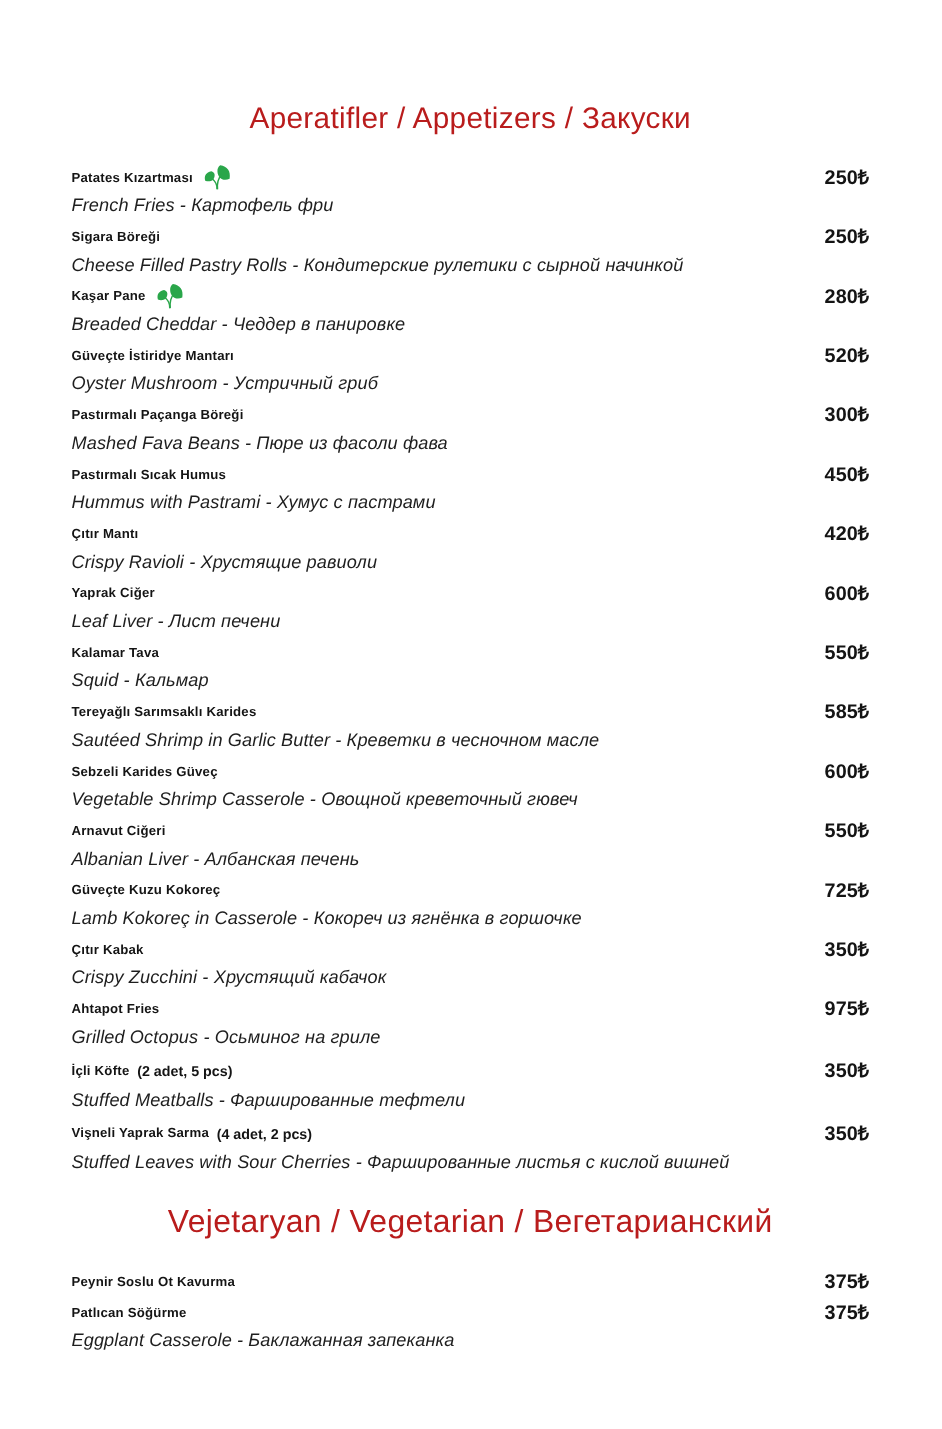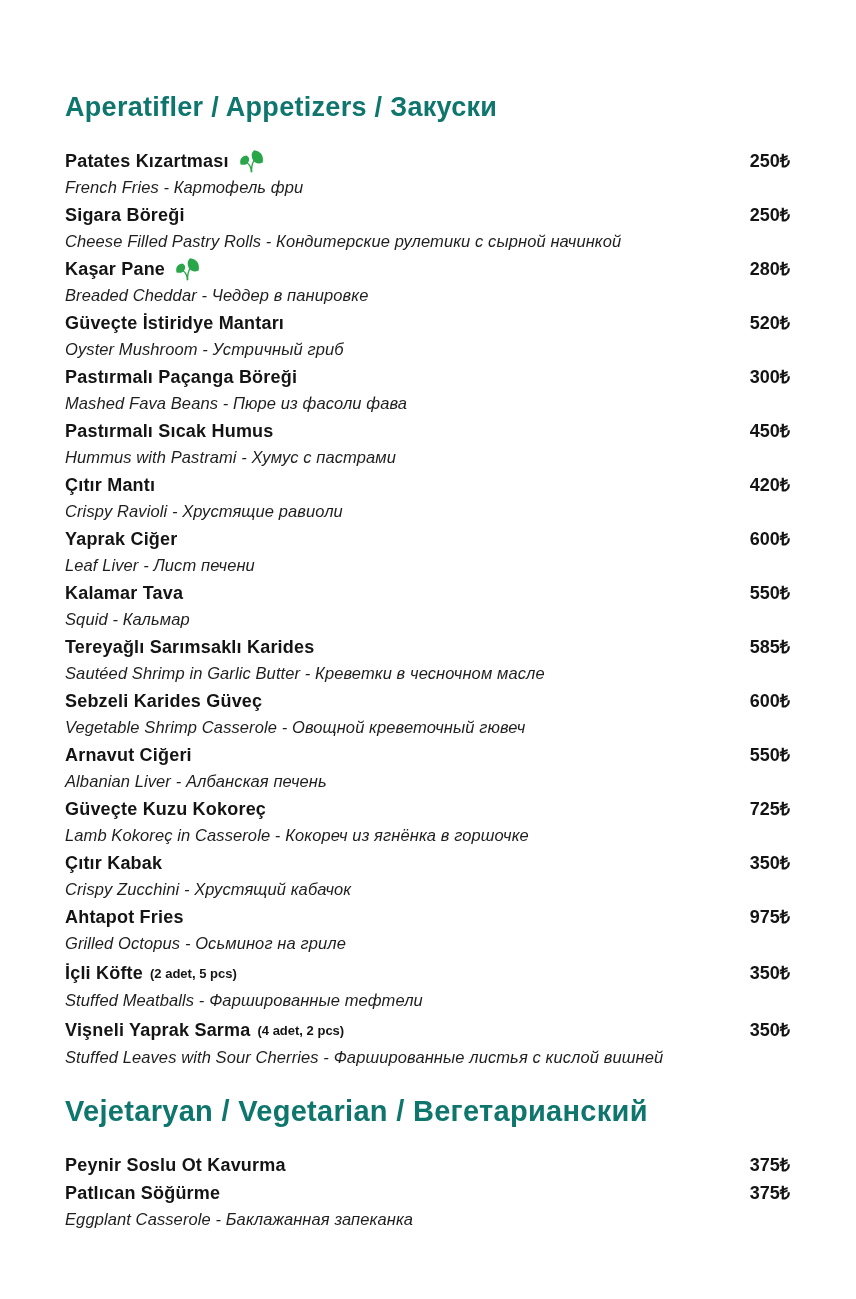--- a/index.html
+++ b/index.html
@@ -16,42 +16,43 @@
     -webkit-font-smoothing: antialiased;
   }
   .page {
     box-sizing: border-box;
     width: 856px;
     height: 1299px;
     padding: 90px 66px 0 65px;
   }
   .section-title {
     font-size: 27px;
-    font-weight: 700;
+    font-weight: 400;
     letter-spacing: 0.3px;
+    text-align: center;
     line-height: 34px;
     margin: 0 0 24px 0;
-    color: #0f766e;
+    color: #b91c1c;
   }
   .section-title.second {
     font-size: 29px;
     margin-top: 24px;
   }
   .items { }
   .item {
     margin-bottom: 2px;
   }
   .item-row {
     display: flex;
     align-items: center;
     line-height: 26px;
   }
   .item-name {
     font-weight: 700;
-    font-size: 18px;
+    font-size: 12px;
     color: #141414;
     letter-spacing: 0.2px;
     white-space: nowrap;
   }
   .item-note {
     font-weight: 700;
     font-size: 13px;
     color: #141414;
     margin-left: 7px;
     white-space: nowrap;

